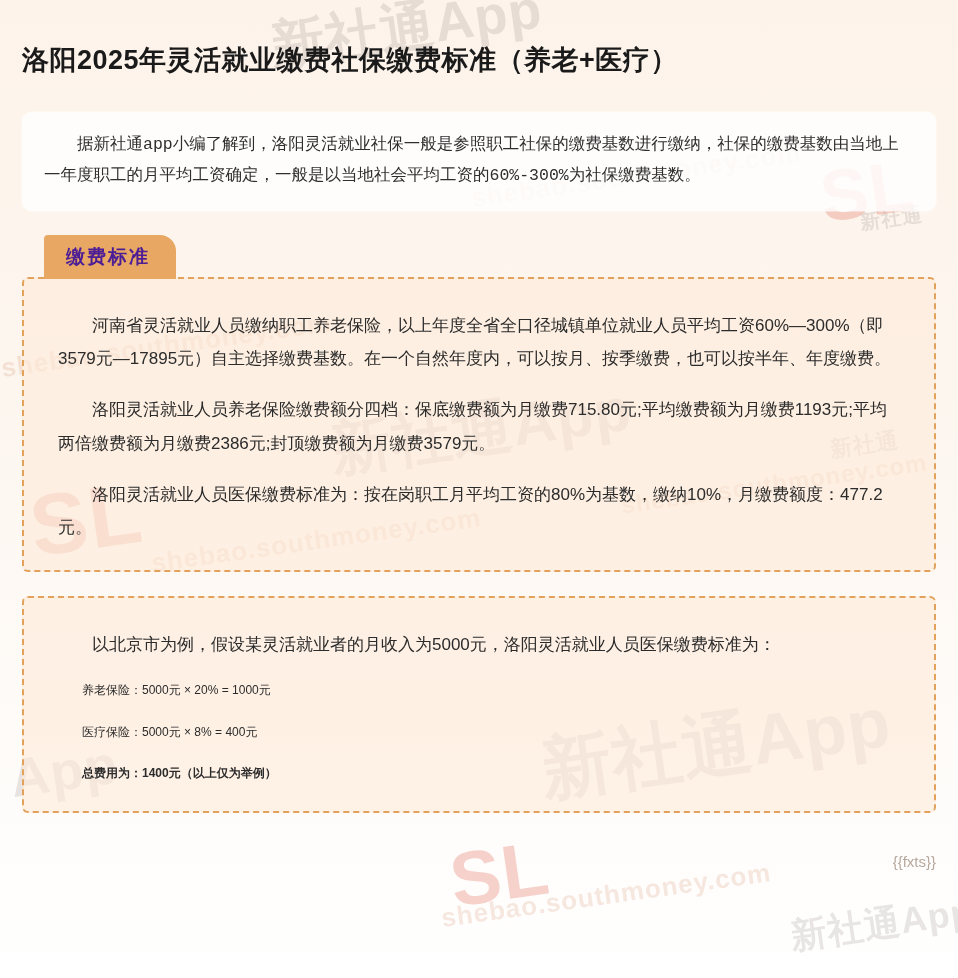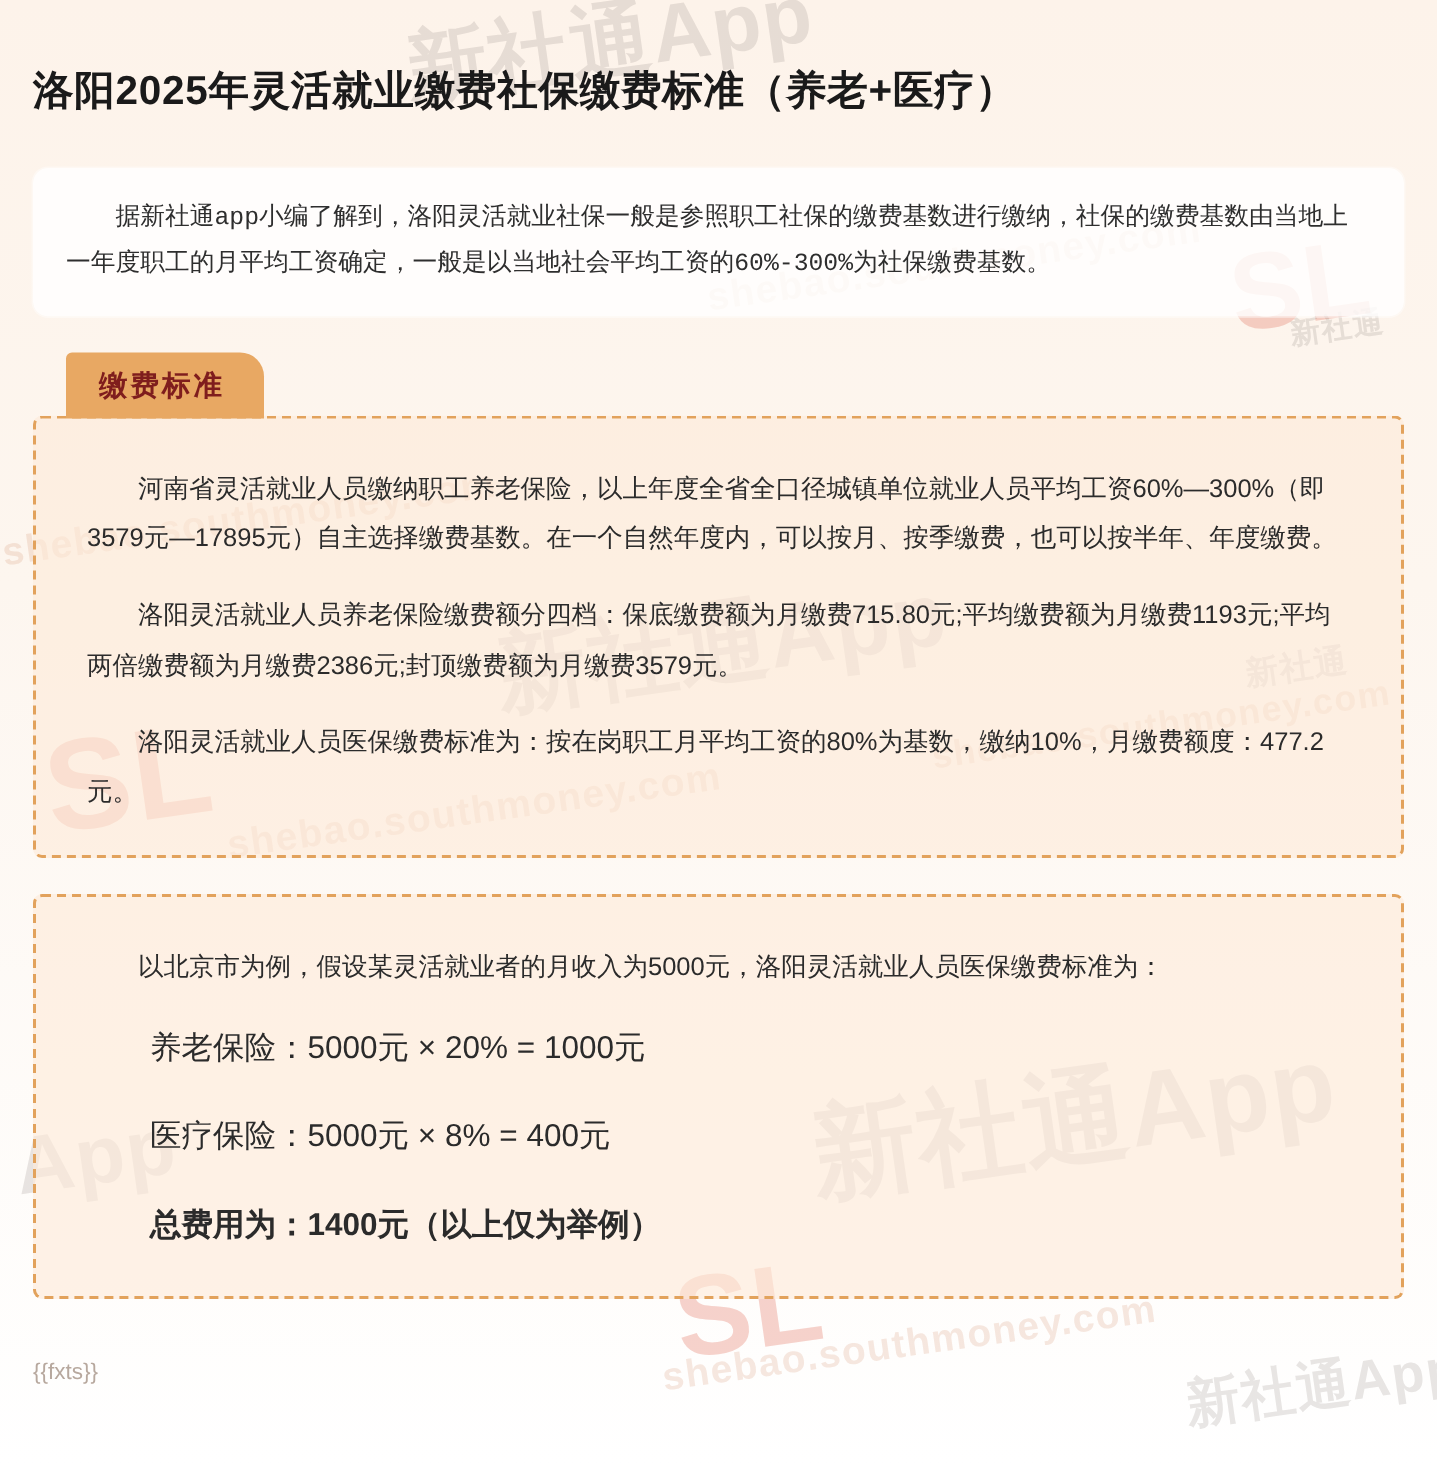--- a/index.html
+++ b/index.html
@@ -78,21 +78,21 @@
 
   
   .section {
     position: relative;
     z-index: 10;
     margin-bottom: 26px;
   }
   .section-header {
     display: inline-block;
     background: #e8a863;
-    color: #7f1d1d;
+    color: #4c1d95;
     font-size: 19px;
     font-weight: bold;
     padding: 9px 26px 9px 22px;
     border-radius: 4px 16px 0 0;
     letter-spacing: 2px;
     position: relative;
     z-index: 12;
     margin-left: 22px;
   }
   .section-body {
@@ -108,36 +108,36 @@
     font-size: 17px;
     line-height: 1.95;
     color: #2b2b2b;
     text-indent: 2em;
     margin: 0 0 18px 0;
   }
   .para:last-child {
     margin-bottom: 0;
   }
   .item-line {
-    font-size: 21px;
+    font-size: 12px;
     line-height: 1.95;
     color: #2b2b2b;
     margin: 0 0 18px 0;
     padding-left: 2em;
   }
   .item-line:last-child {
     margin-bottom: 0;
     font-weight: bold;
   }
 
   
   .footer {
     position: relative;
     z-index: 10;
-    text-align: left;
+    text-align: right;
     font-size: 15px;
     color: #b7a89e;
     padding: 14px 0 0 0;
   }
 </style>
 </head>
 <body>
 
 <div class="page">
 

